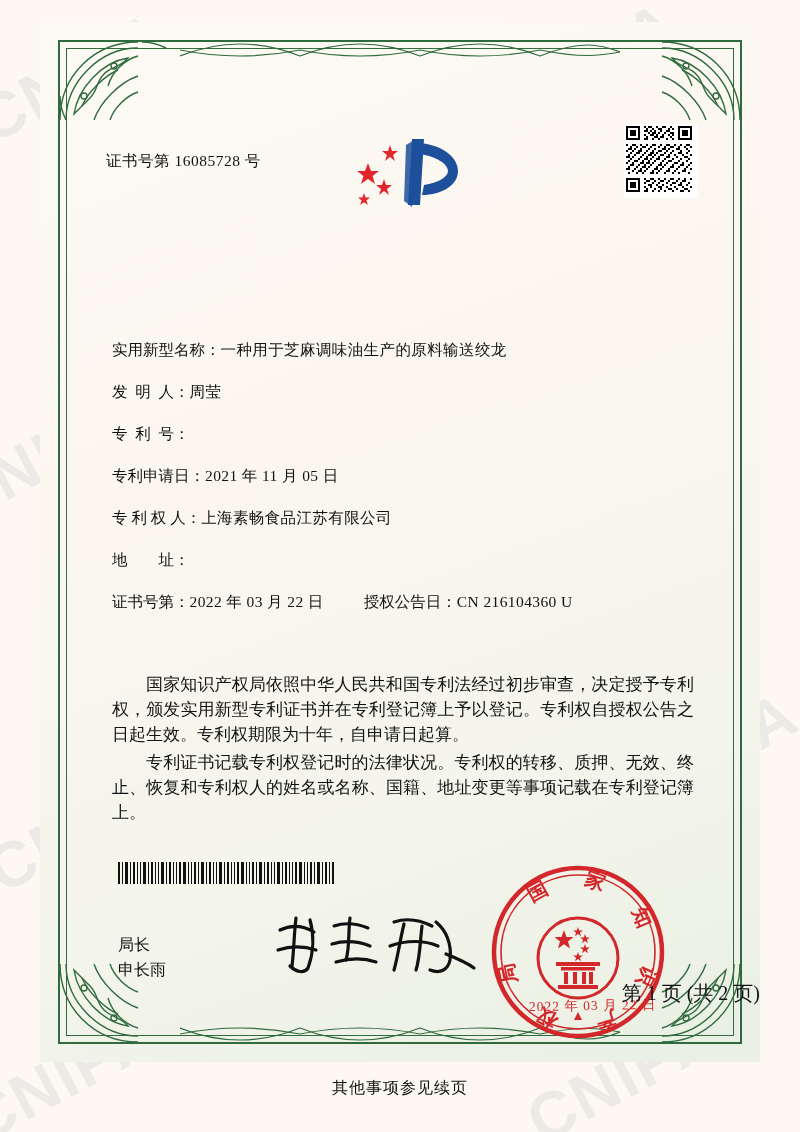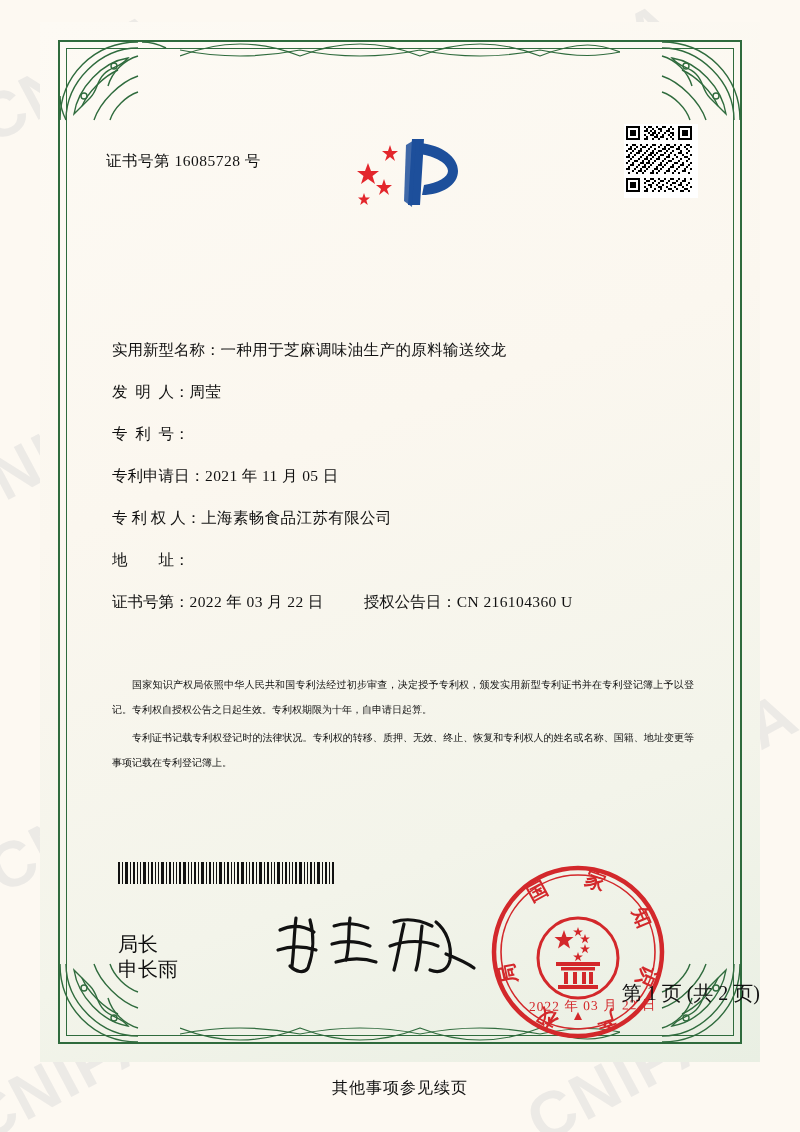--- a/index.html
+++ b/index.html
@@ -149,21 +149,21 @@
     white-space: pre;
   }
   .mono-num { font-family: "Liberation Serif", serif; letter-spacing: 1px; }
 
   
   .paras {
     position: absolute;
     left: 72px;
     right: 66px;
     top: 650px;
-    font-size: 10px;
+    font-size: 17px;
     line-height: 25px;
     color: #111;
     text-align: justify;
   }
   .paras p {
     margin: 0 0 3px 0;
     text-indent: 2em;
   }
 
   
@@ -173,21 +173,21 @@
     top: 840px;
     width: 216px;
     height: 22px;
   }
 
   
   .sign-labels {
     position: absolute;
     left: 78px;
     top: 910px;
-    font-size: 20px;
+    font-size: 16px;
     line-height: 25px;
     color: #111;
   }
   .signature {
     position: absolute;
     left: 230px;
     top: 888px;
     width: 210px;
     height: 70px;
   }

